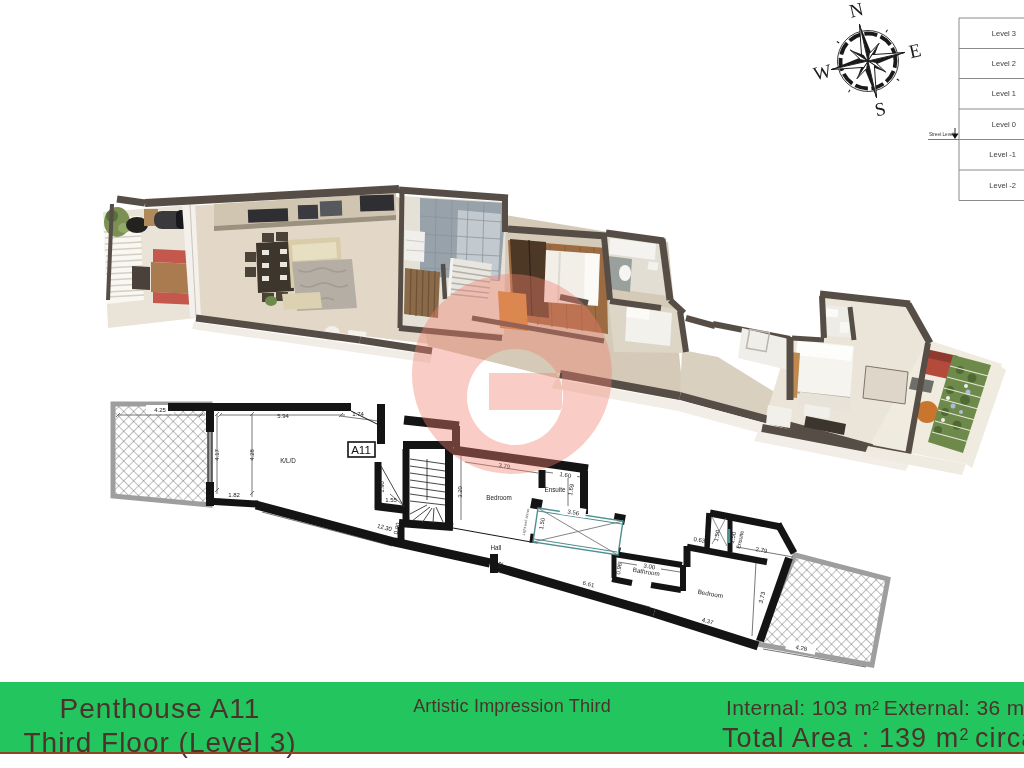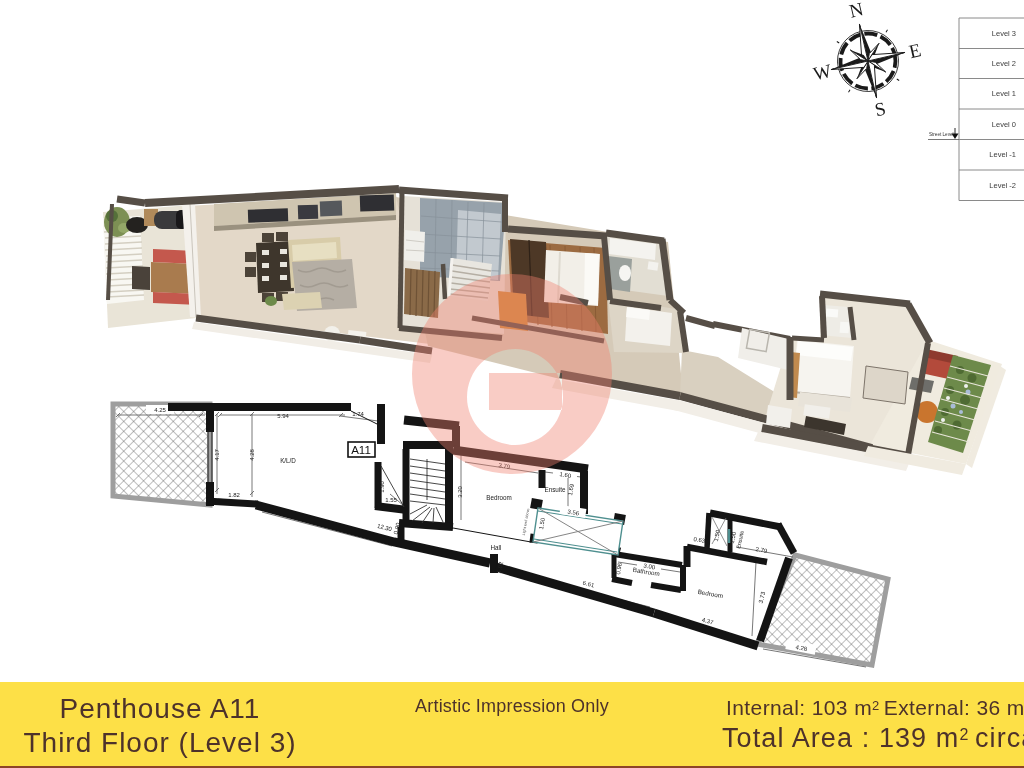--- a/index.html
+++ b/index.html
@@ -1,19 +1,19 @@
 <!DOCTYPE html>
 <html><head>
 <meta charset="utf-8">
 <style>
   html,body{margin:0;padding:0;width:1024px;height:768px;background:#ffffff;overflow:hidden;
     font-family:"Liberation Sans", sans-serif;}
   #page{position:relative;width:1024px;height:768px;background:#fff;}
   #gfx{position:absolute;left:0;top:0;}
-  #footer{position:absolute;left:0;top:682px;width:1024px;height:86px;background:#fde047;}
+  #footer{position:absolute;left:0;top:682px;width:1024px;height:72px;background:#22c55e;}
   #footer:after{content:"";position:absolute;left:0;bottom:0;width:1024px;height:2.5px;background:#8d4527;}
   .ftxt{color:#4d322b;}
 </style>
 </head>
 <body>
 <div id="page">
 <svg id="gfx" width="1024" height="768" viewBox="0 0 1024 768">
 <defs>
 
 <pattern id="xh" width="7" height="7" patternUnits="userSpaceOnUse" patternTransform="rotate(45)">
@@ -456,18 +456,18 @@
 <path d="M412,374 a100,100 0 1,0 200,0 a100,100 0 1,0 -200,0 Z
          M467,397 a48,48 0 1,0 96,0 a48,48 0 1,0 -96,0 Z
          M489,373 h73 v37 h-73 Z" fill="rgb(240,128,110)" fill-opacity="0.40" fill-rule="evenodd"></path>
 </g>
 </svg>
 
 <div id="footer">
 
   <div class="ftxt" style="position:absolute;left:0;top:10px;width:320px;text-align:center;font-size:28px;line-height:34px;letter-spacing:1px;">Penthouse A11<br>Third Floor (Level 3)</div>
 
-  <div class="ftxt" style="position:absolute;left:352px;top:14px;width:320px;text-align:center;font-size:18px;letter-spacing:0.2px;">Artistic Impression Only</div>
+  <div class="ftxt" style="position:absolute;left:352px;top:14px;width:320px;text-align:center;font-size:18px;letter-spacing:0.2px;">Artistic Impression Third</div>
 
   <div class="ftxt" style="position:absolute;left:726px;top:14px;width:420px;font-size:21px;letter-spacing:0.4px;white-space:nowrap;">Internal: 103 m<span style="font-size:13px;vertical-align:5px;">2 </span>External: 36 m</div>
   <div class="ftxt" style="position:absolute;left:722px;top:41px;width:420px;font-size:27px;letter-spacing:1.1px;white-space:nowrap;">Total Area : 139 m<span style="font-size:16px;vertical-align:7px;">2 </span>circa</div>
 </div>
 </div>
 
 </body></html>

